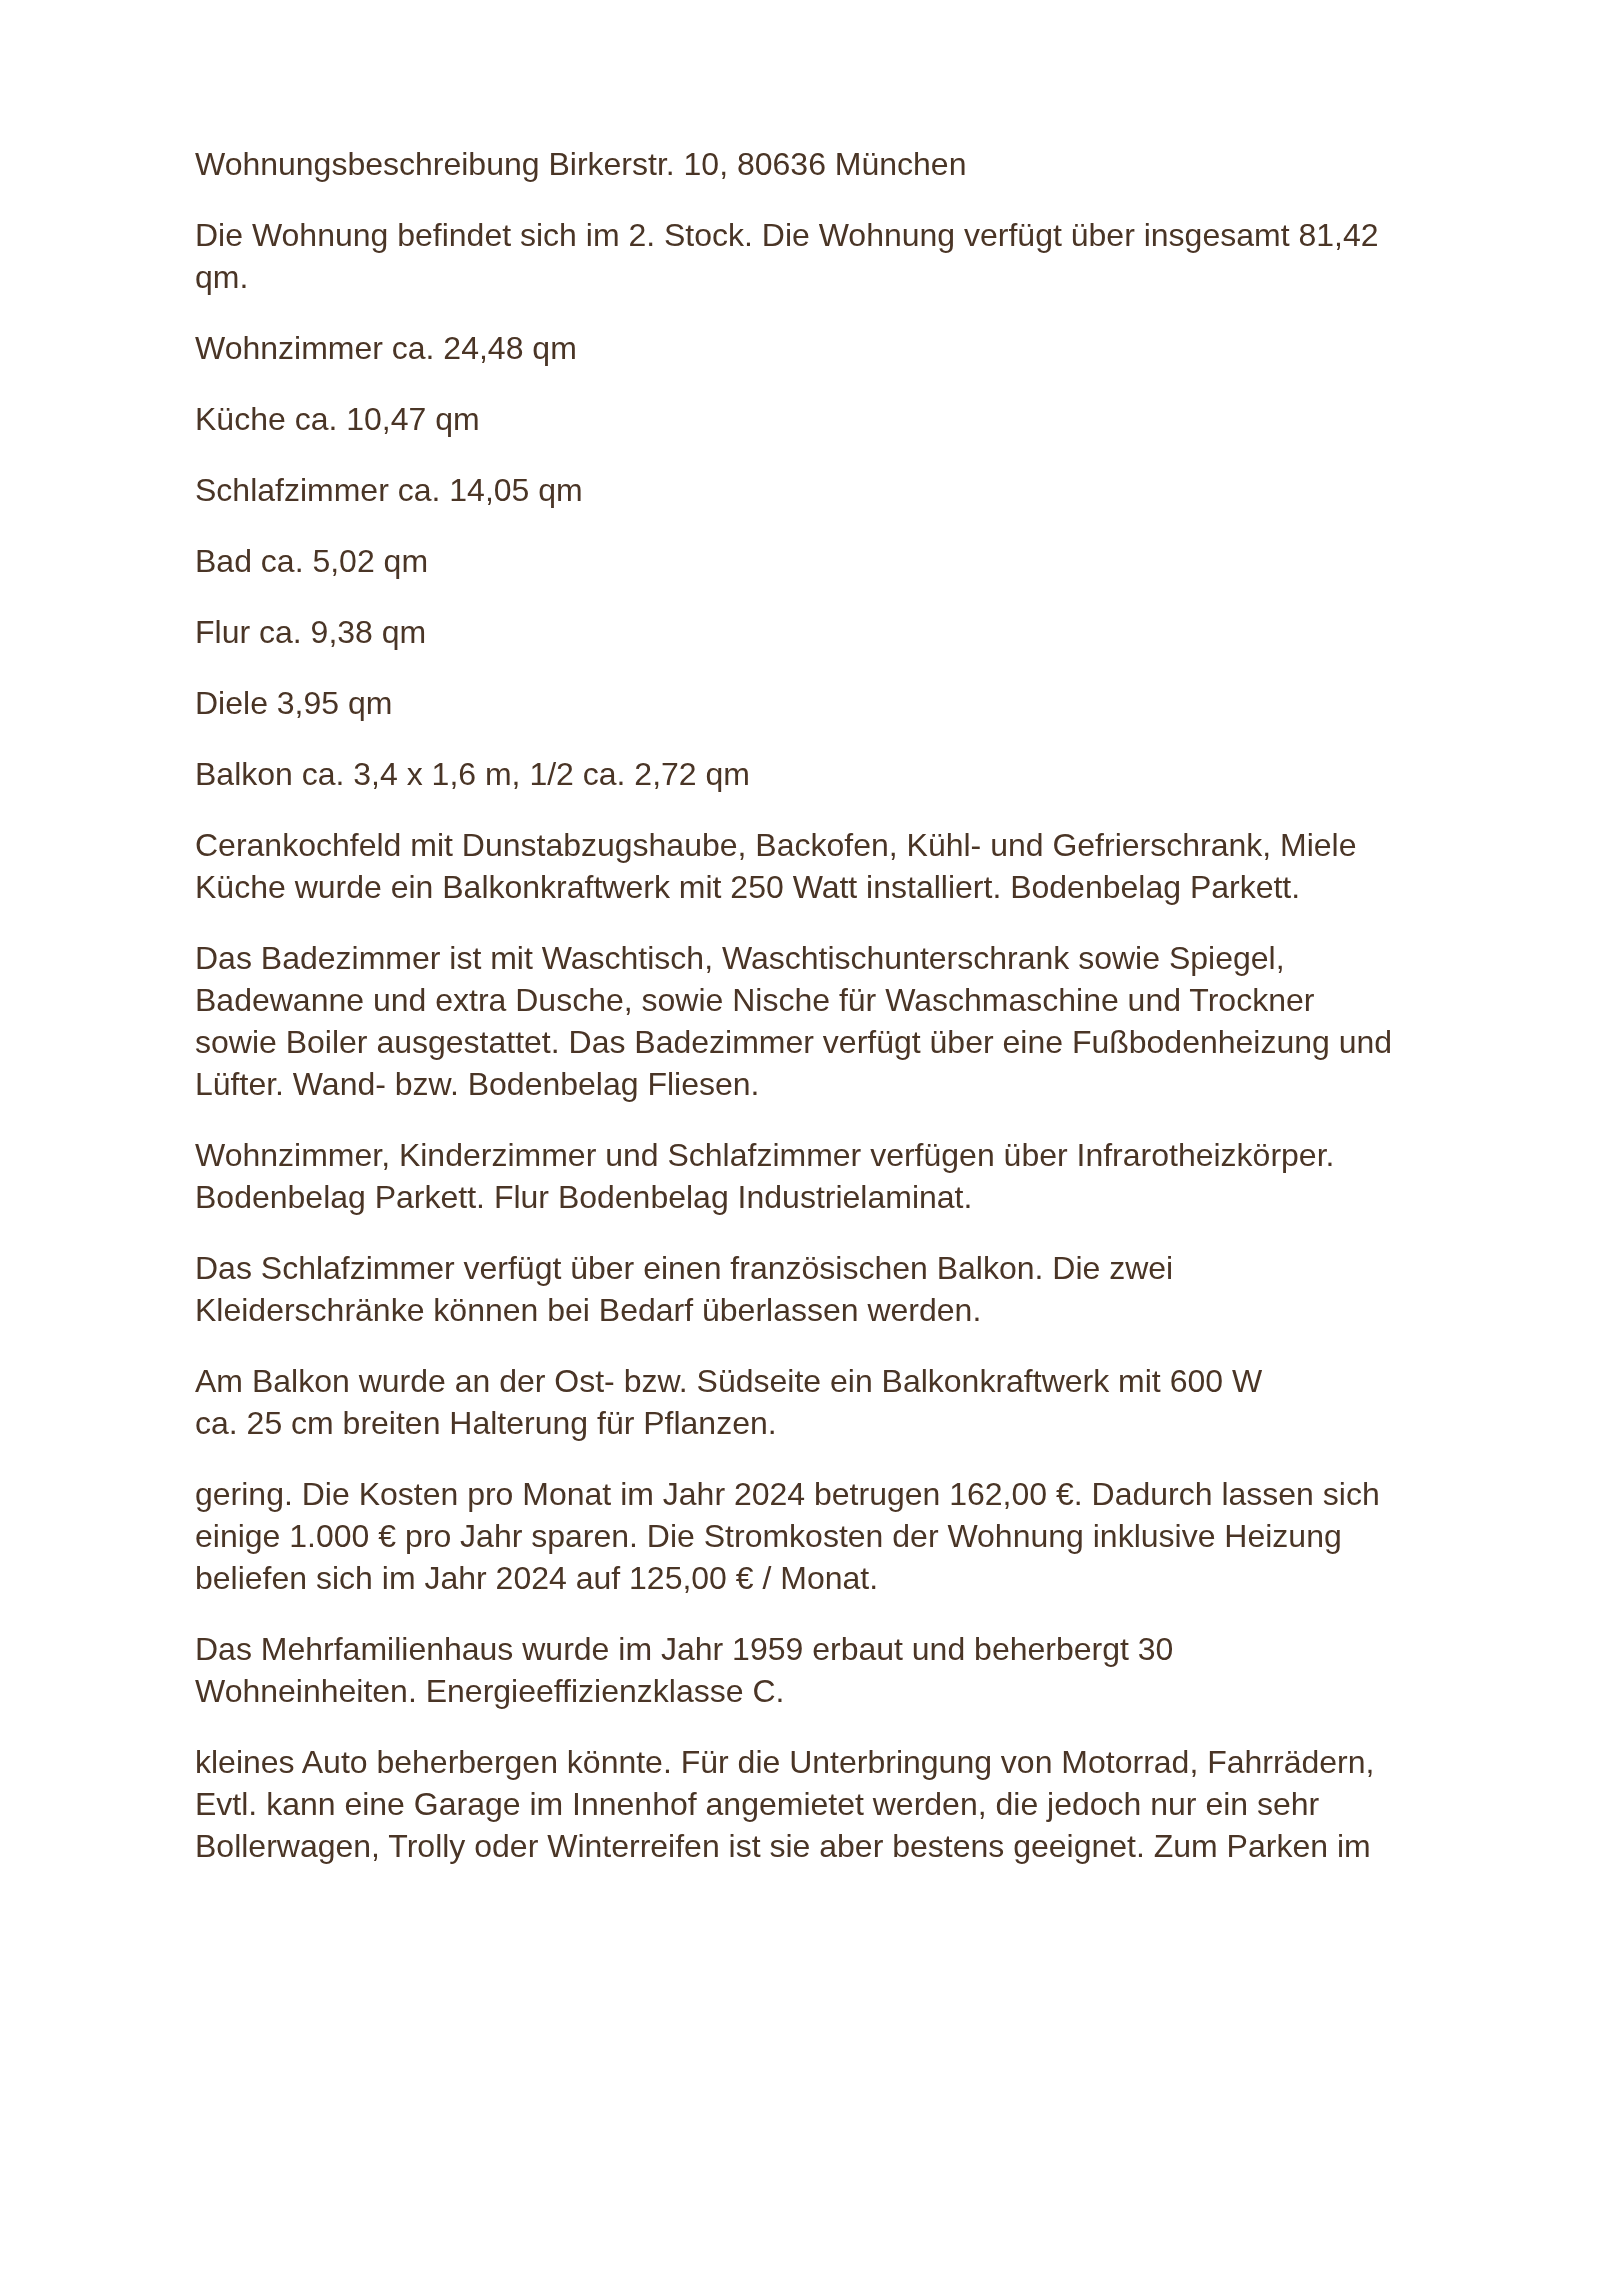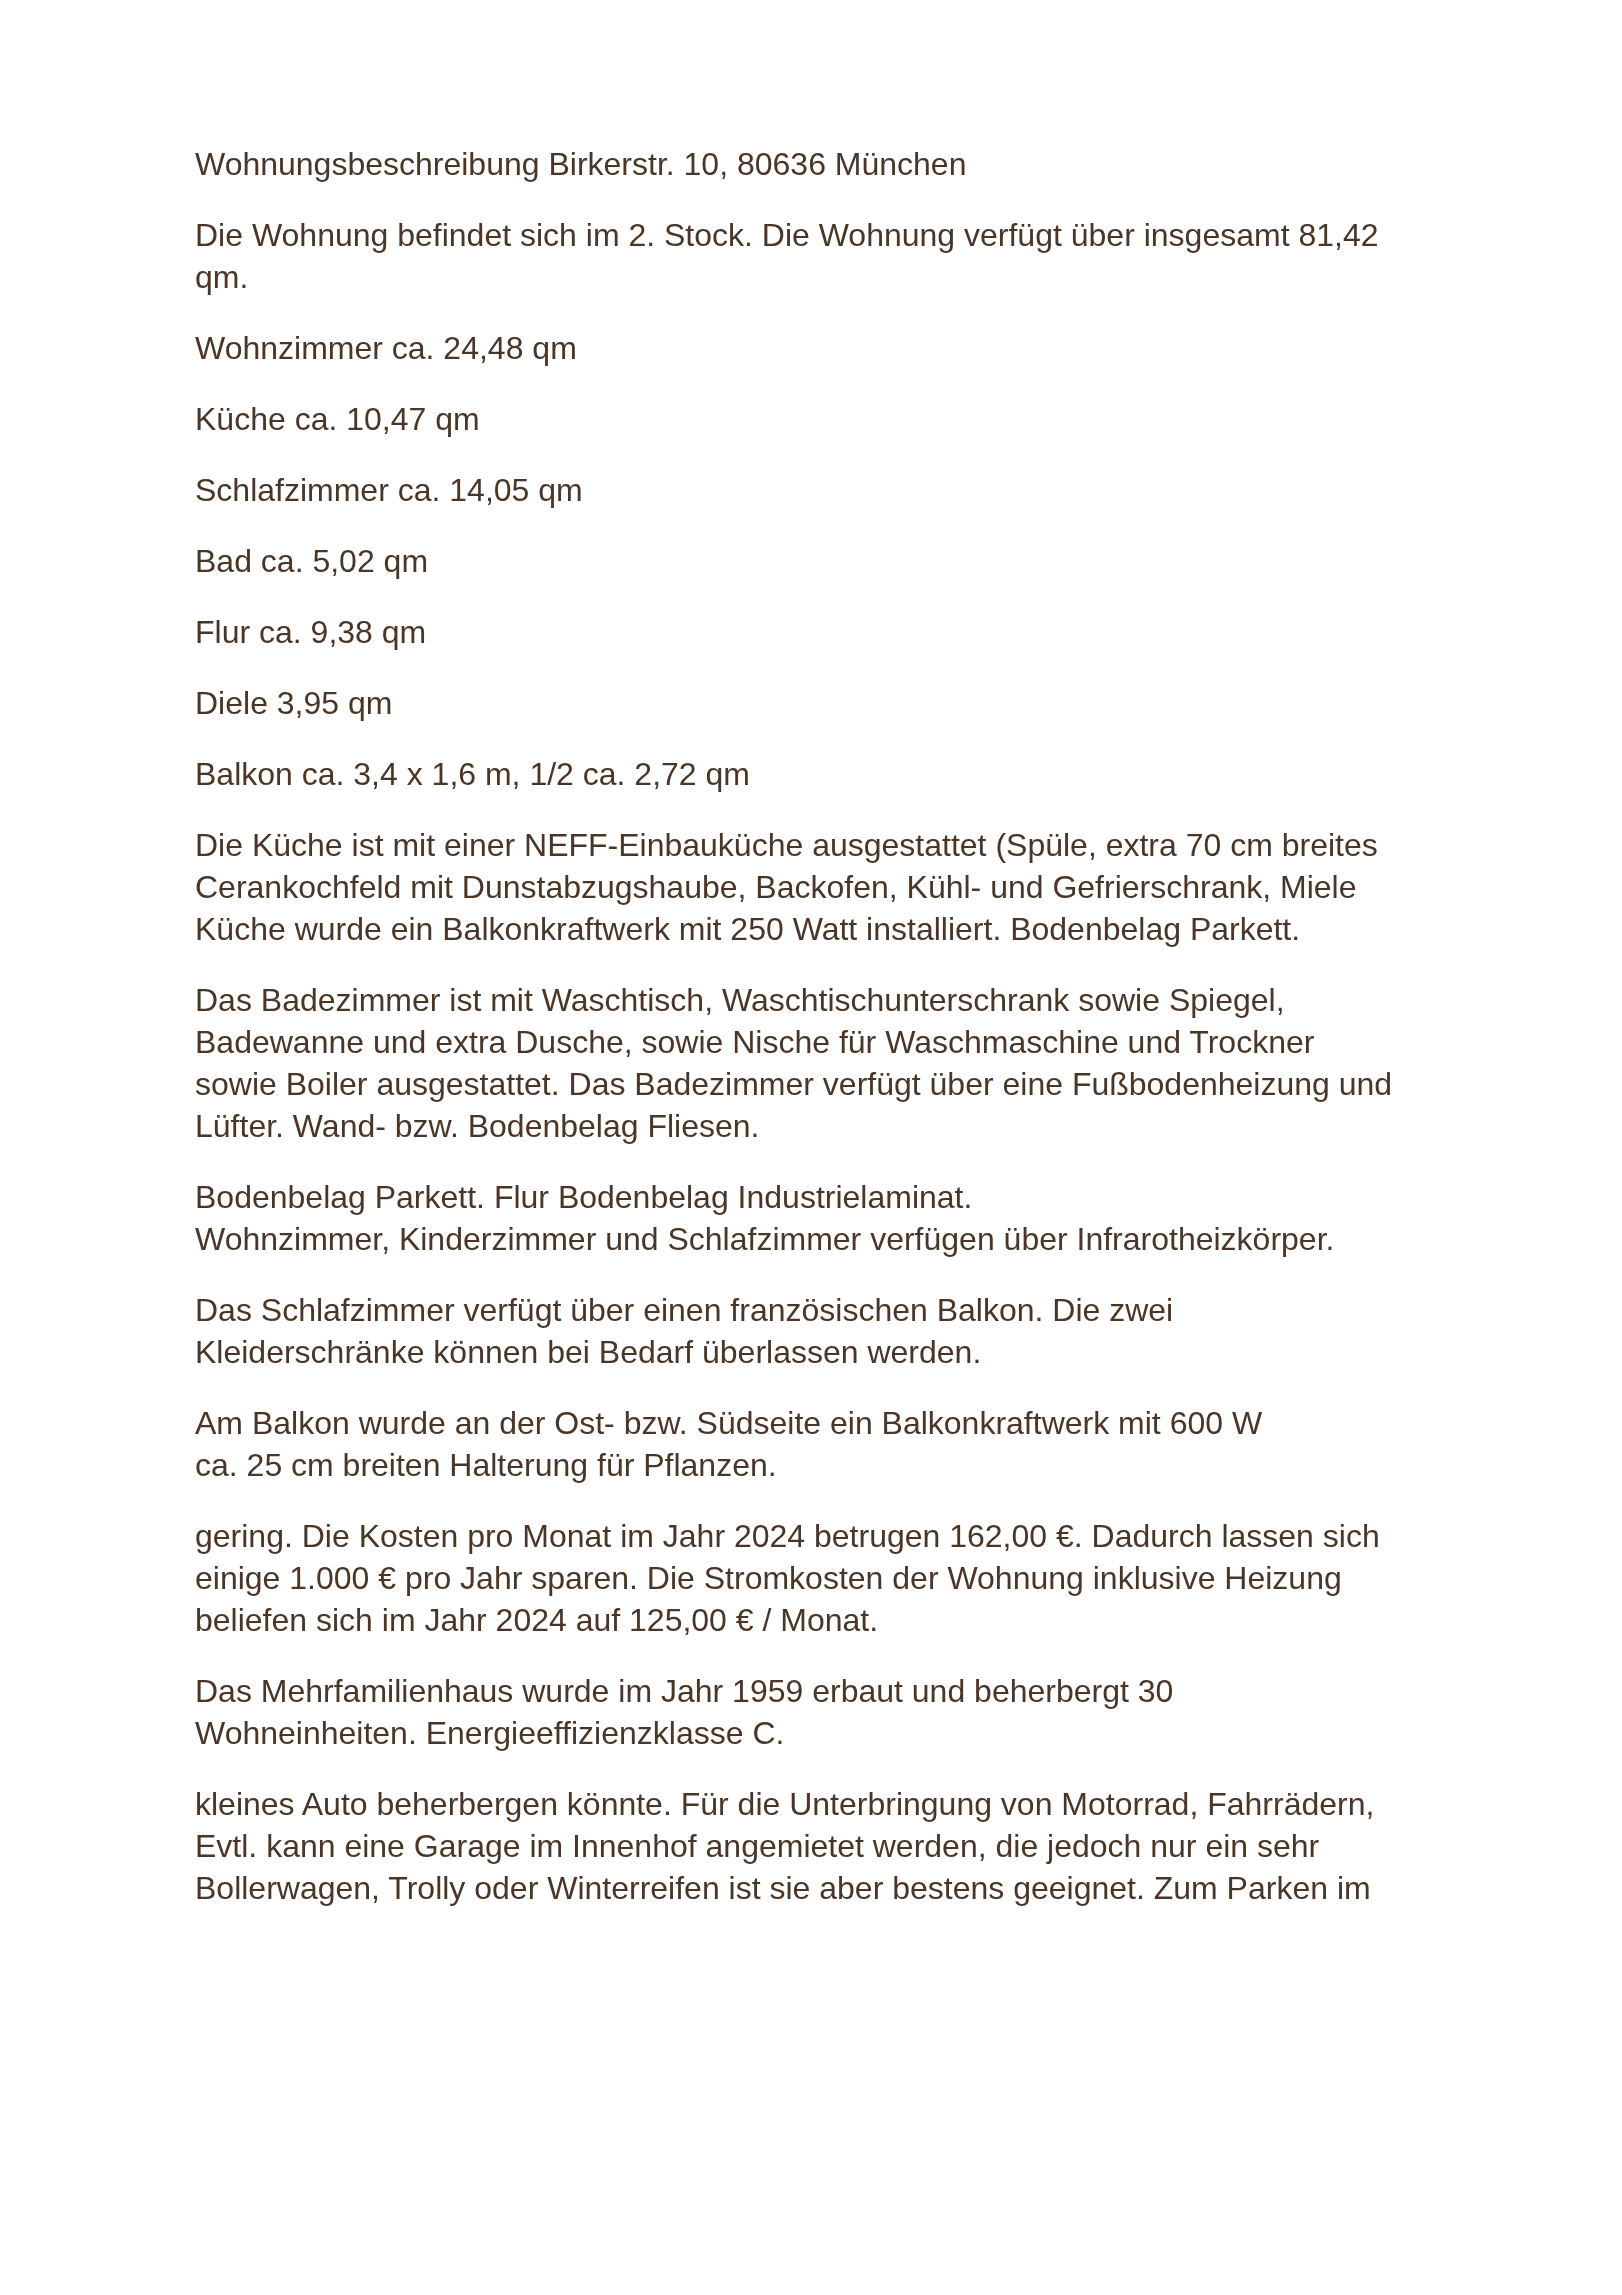--- a/index.html
+++ b/index.html
@@ -69,35 +69,34 @@
 
   <div class="paragraph">
     <div class="text-line">Diele 3,95 qm</div>
   </div>
 
   <div class="paragraph">
     <div class="text-line">Balkon ca. 3,4 x 1,6 m, 1/2 ca. 2,72 qm</div>
   </div>
 
   <div class="paragraph">
-    <div class="text-line">Die Küche ist mit einer NEFF-Einbauküche ausgestattet (Spüle, extra 70 cm breites</div>
     <div class="text-line">Cerankochfeld mit Dunstabzugshaube, Backofen, Kühl- und Gefrierschrank, Miele</div>
     <div class="text-line">Küche wurde ein Balkonkraftwerk mit 250 Watt installiert. Bodenbelag Parkett.</div>
   </div>
 
   <div class="paragraph">
     <div class="text-line">Das Badezimmer ist mit Waschtisch, Waschtischunterschrank sowie Spiegel,</div>
     <div class="text-line">Badewanne und extra Dusche, sowie Nische für Waschmaschine und Trockner</div>
     <div class="text-line">sowie Boiler ausgestattet. Das Badezimmer verfügt über eine Fußbodenheizung und</div>
     <div class="text-line">Lüfter. Wand- bzw. Bodenbelag Fliesen.</div>
   </div>
 
   <div class="paragraph">
+    <div class="text-line">Wohnzimmer, Kinderzimmer und Schlafzimmer verfügen über Infrarotheizkörper.</div>
     <div class="text-line">Bodenbelag Parkett. Flur Bodenbelag Industrielaminat.</div>
-    <div class="text-line">Wohnzimmer, Kinderzimmer und Schlafzimmer verfügen über Infrarotheizkörper.</div>
   </div>
 
   <div class="paragraph">
     <div class="text-line">Das Schlafzimmer verfügt über einen französischen Balkon. Die zwei</div>
     <div class="text-line">Kleiderschränke können bei Bedarf überlassen werden.</div>
   </div>
 
   <div class="paragraph">
     <div class="text-line">Am Balkon wurde an der Ost- bzw. Südseite ein Balkonkraftwerk mit 600 W</div>
     <div class="text-line">ca. 25 cm breiten Halterung für Pflanzen.</div>

